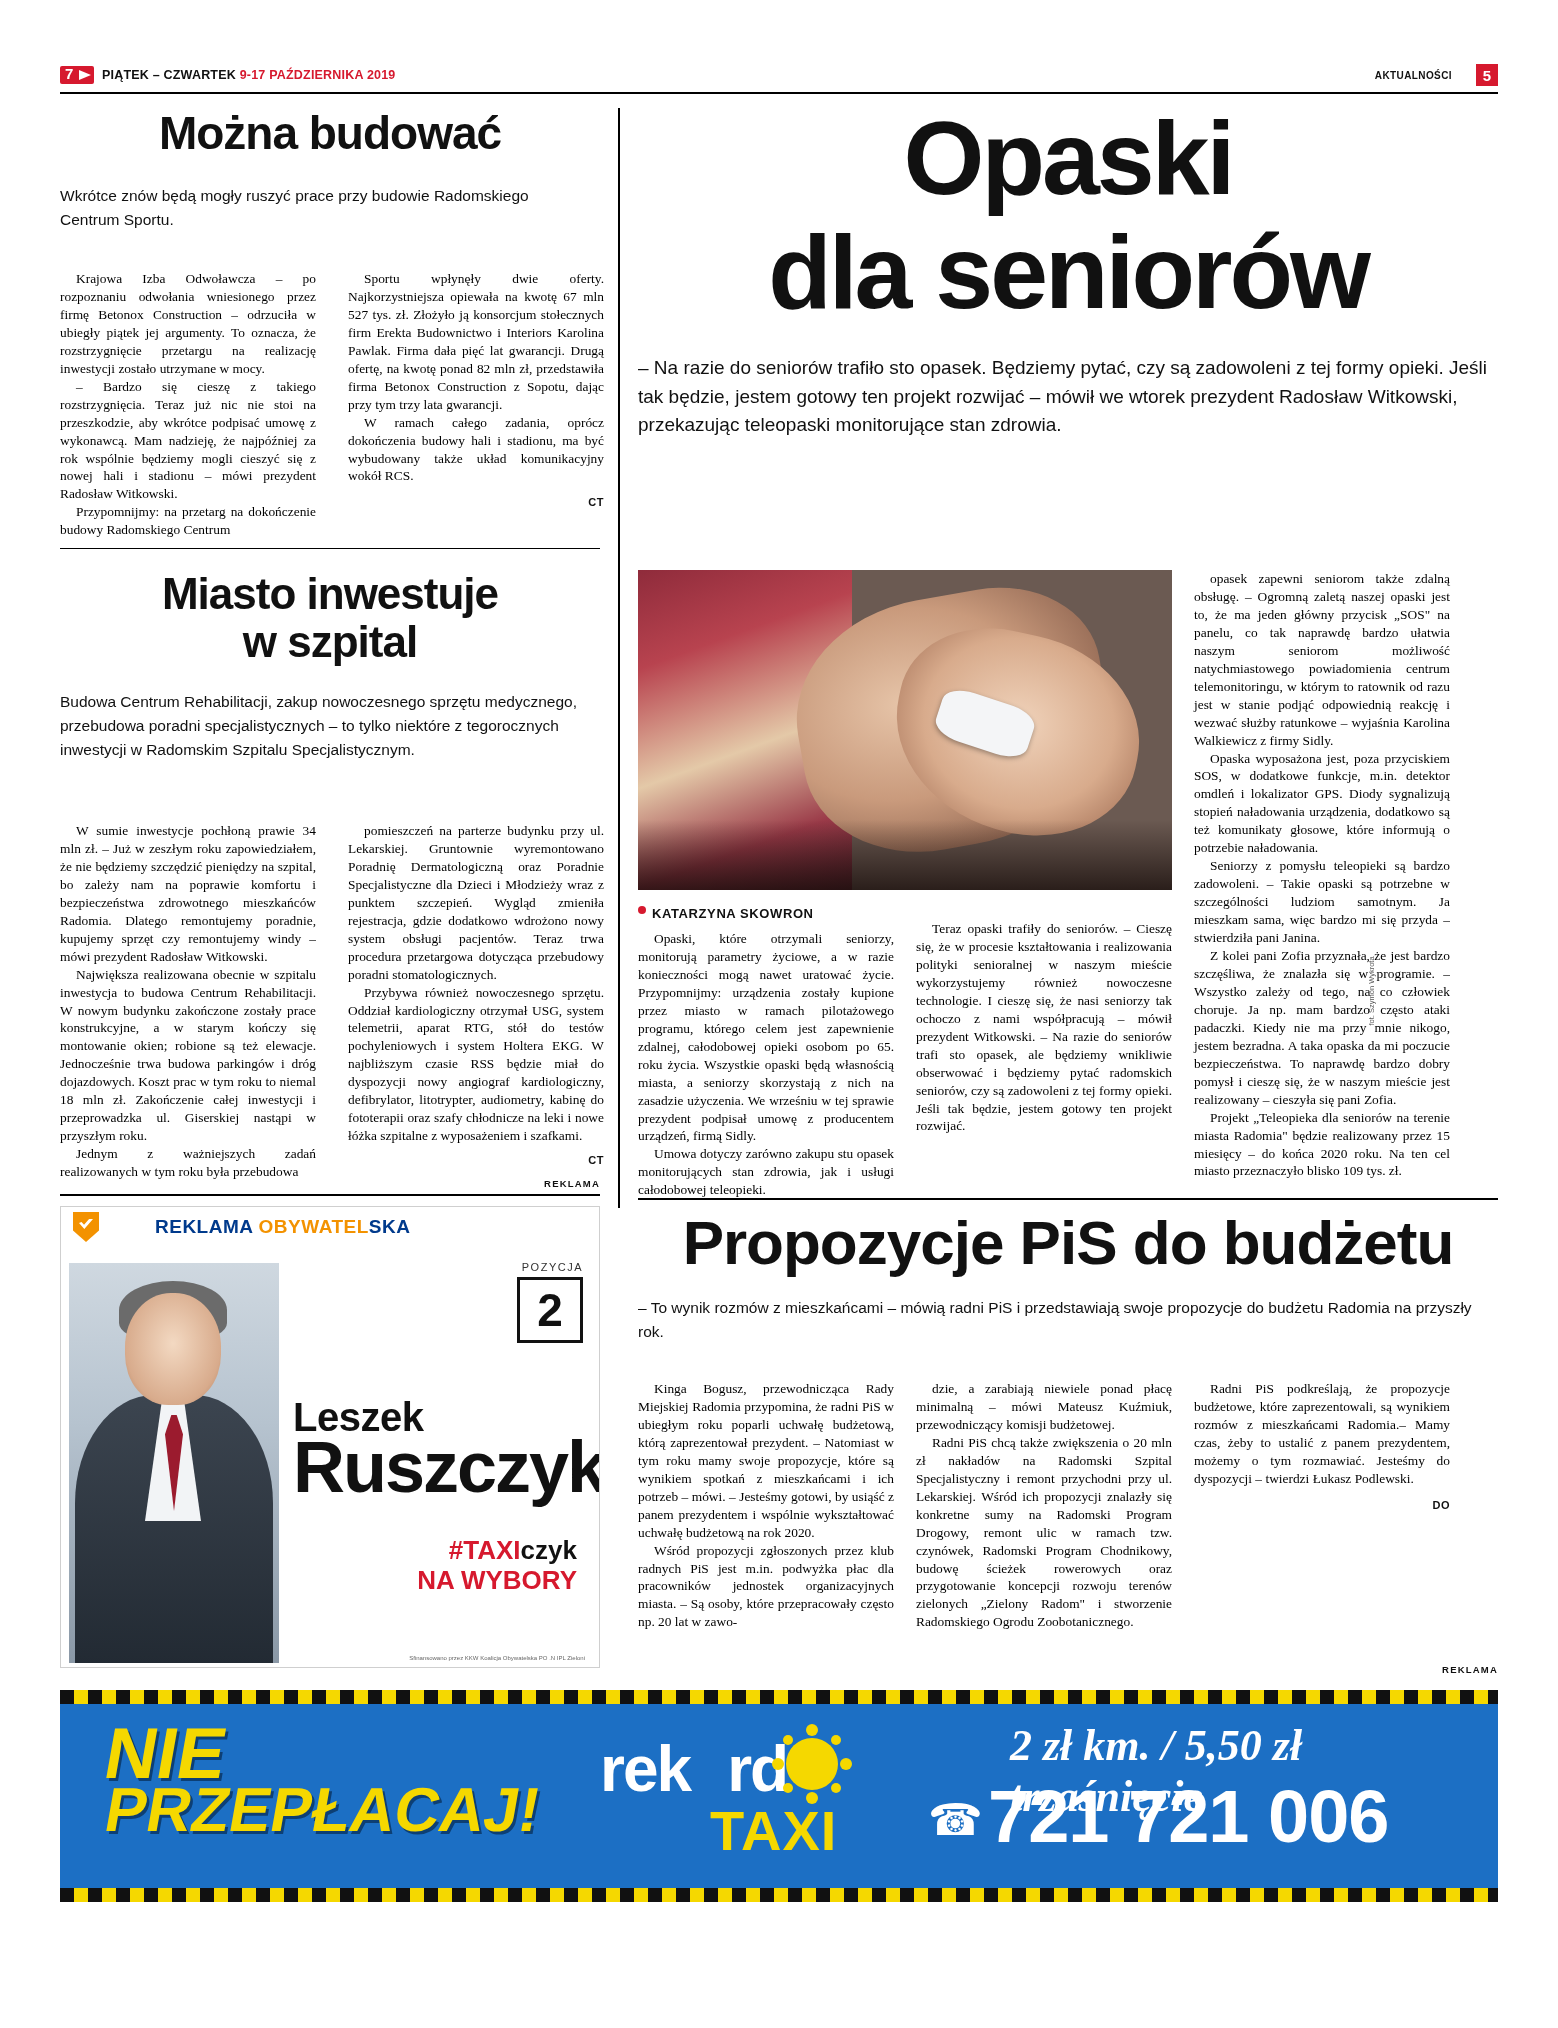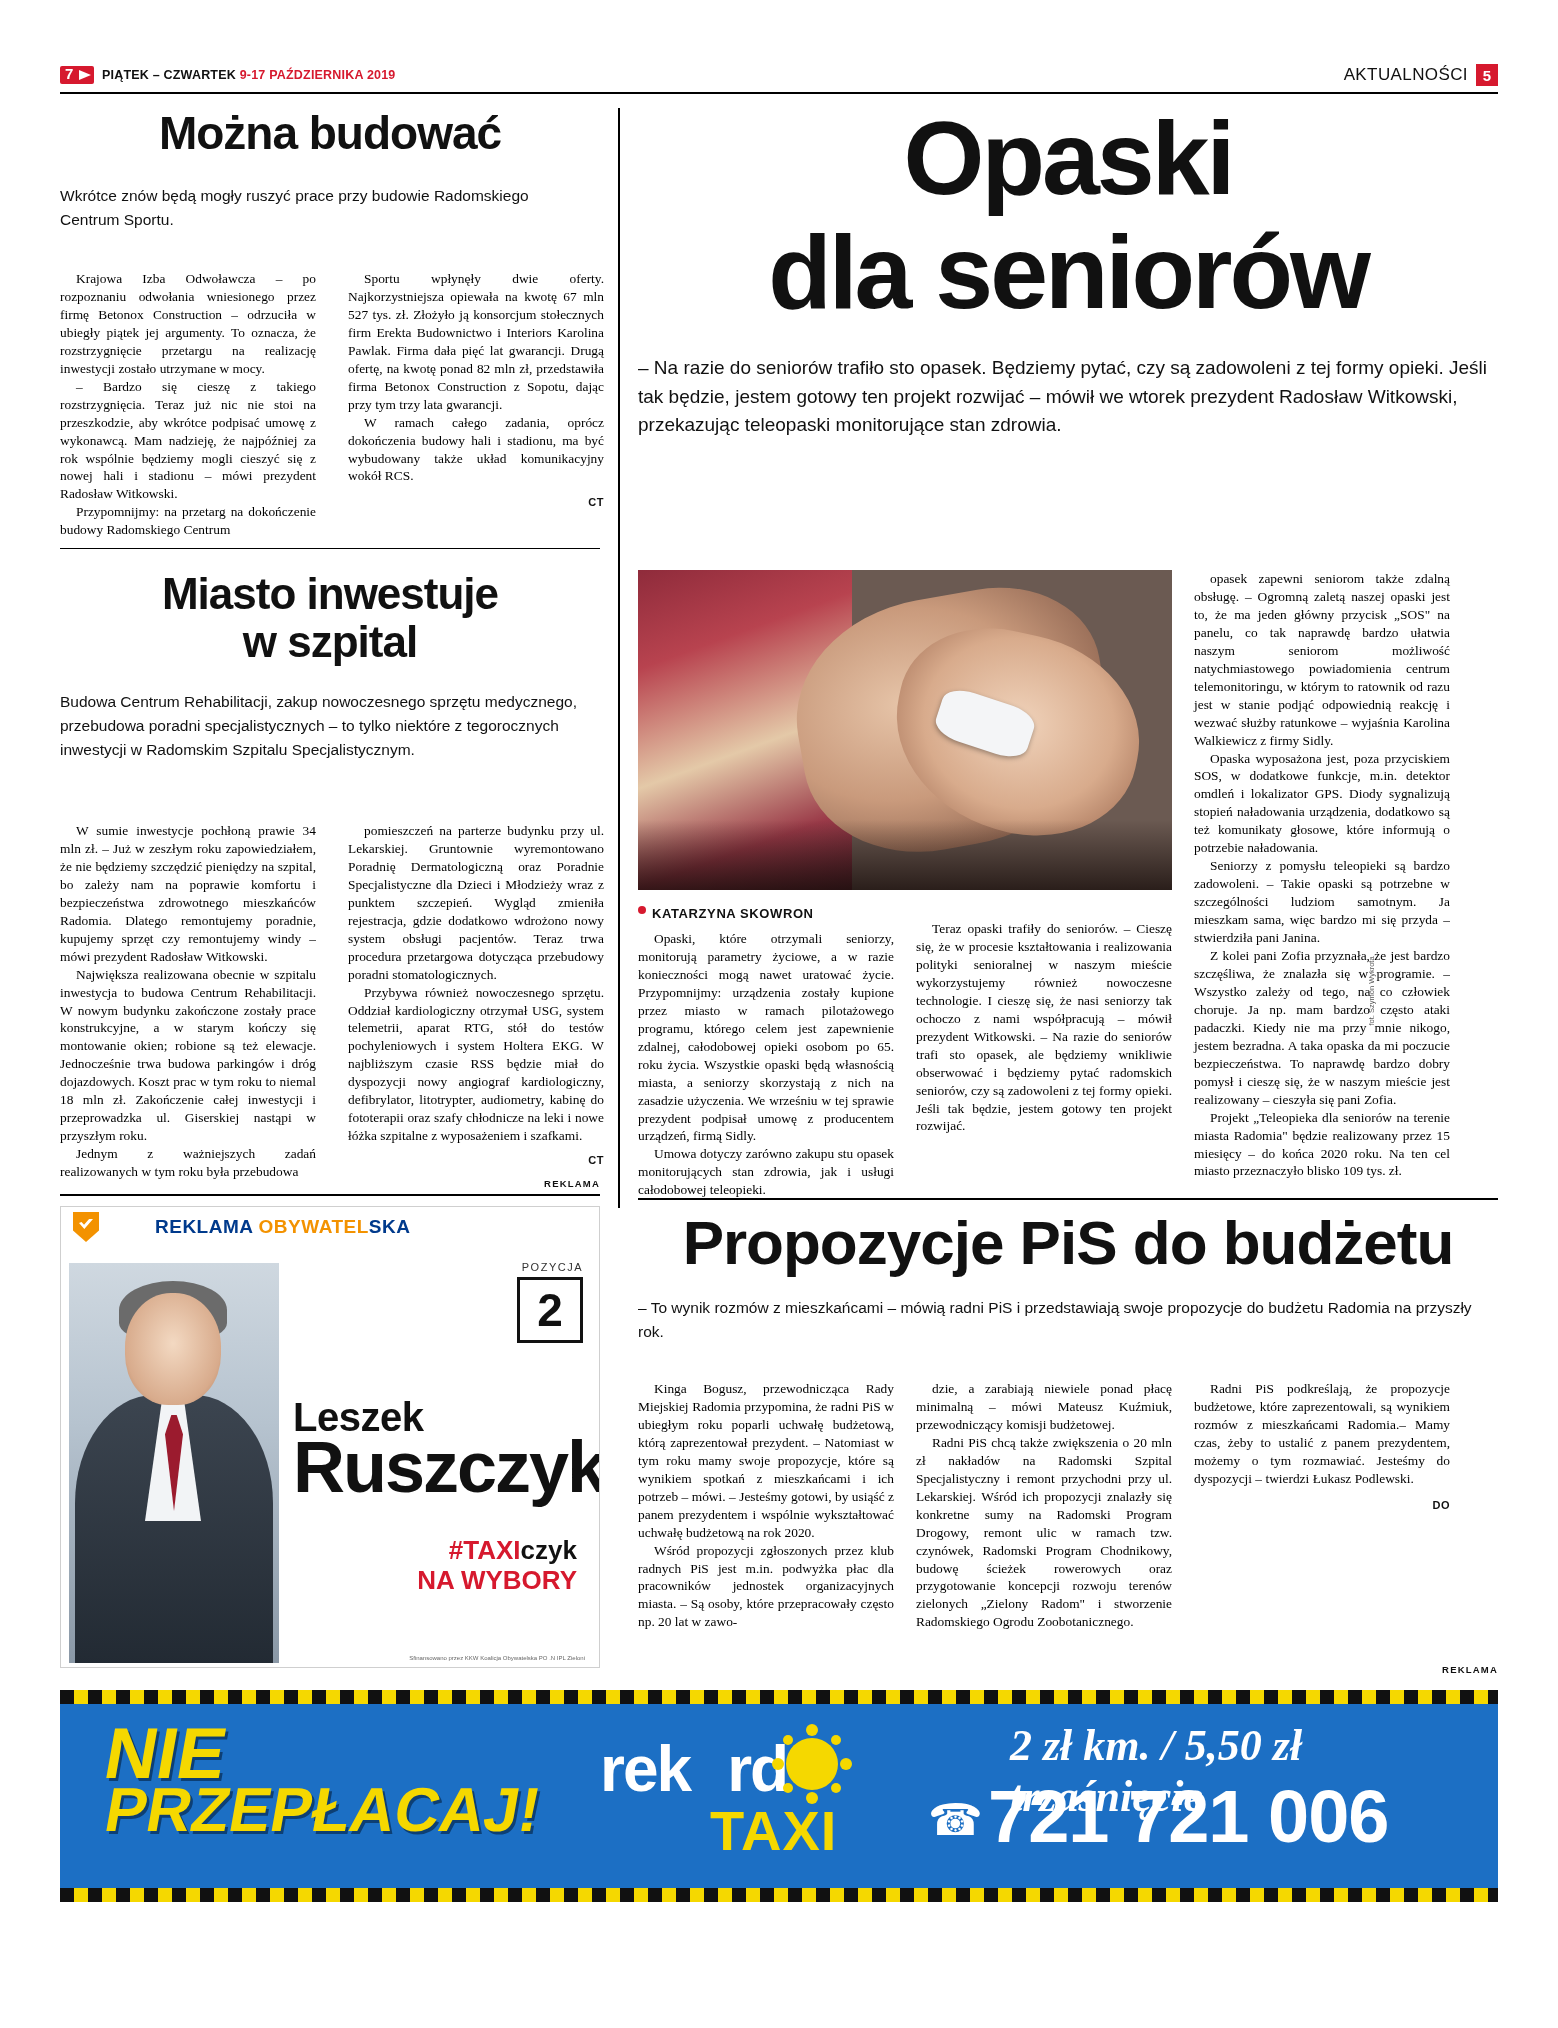--- a/index.html
+++ b/index.html
@@ -62,25 +62,25 @@
     color: #111;
   }
   .mh-date .red { color: #d6192e; }
   .mh-right {
     margin-left: auto;
     display: flex;
     align-items: center;
   }
   .mh-section {
     font-family: "Liberation Sans", sans-serif;
-    font-size: 17px;
-    font-weight: normal;
+    font-size: 10px;
+    font-weight: bold;
     letter-spacing: .4px;
     color: #111;
-    margin-right: 8px;
+    margin-right: 24px;
   }
   .mh-pagenum {
     background: #d6192e;
     color: #fff;
     font-family: "Liberation Sans", sans-serif;
     font-weight: bold;
     font-size: 15px;
     width: 22px; height: 22px;
     display: flex; align-items: center; justify-content: center;
   }

